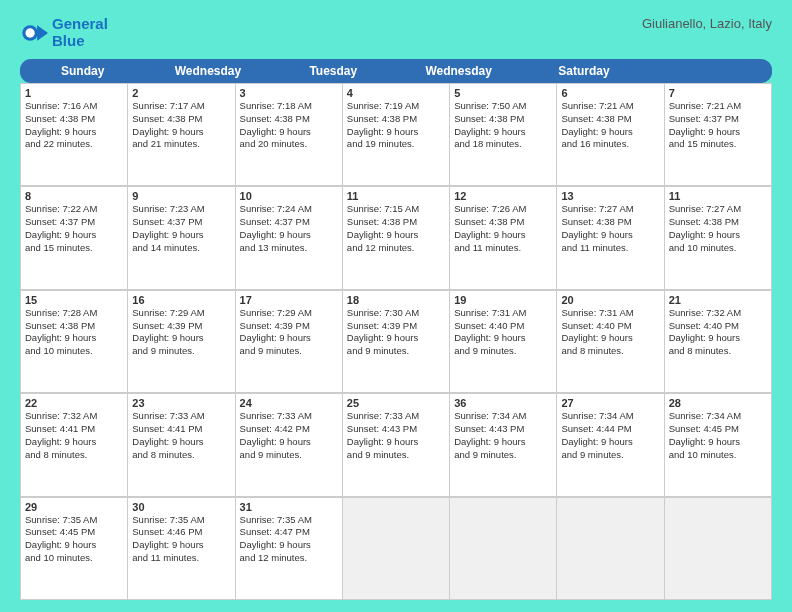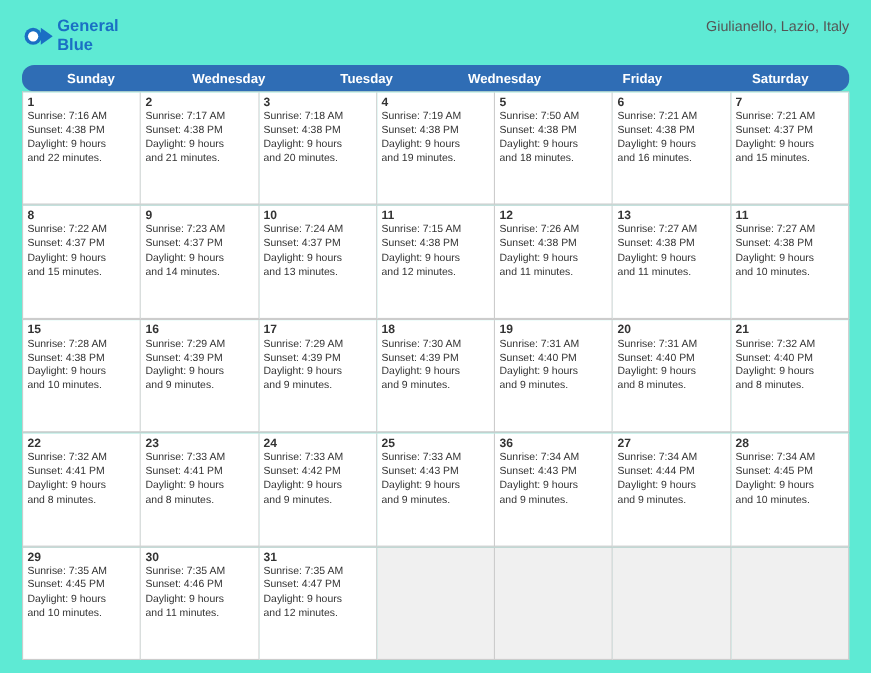--- a/index.html
+++ b/index.html
@@ -128,21 +128,20 @@
       <div class="location">Giulianello, Lazio, Italy</div>
     </div>
   </div>
 
   <div class="calendar">
     <div class="cal-header">
       <div class="cal-header-cell">Sunday</div>
       <div class="cal-header-cell">Wednesday</div>
       <div class="cal-header-cell">Tuesday</div>
       <div class="cal-header-cell">Wednesday</div>
-      <div class="cal-header-cell">Friday</div>
       <div class="cal-header-cell">Saturday</div>
     </div>
 
     <div class="cal-body">
 
       <div class="cal-week">
         <div class="cal-cell">
           <span class="day-num">1</span>
           <span class="cell-line">Sunrise: 7:16 AM</span>
           <span class="cell-line">Sunset: 4:38 PM</span>

